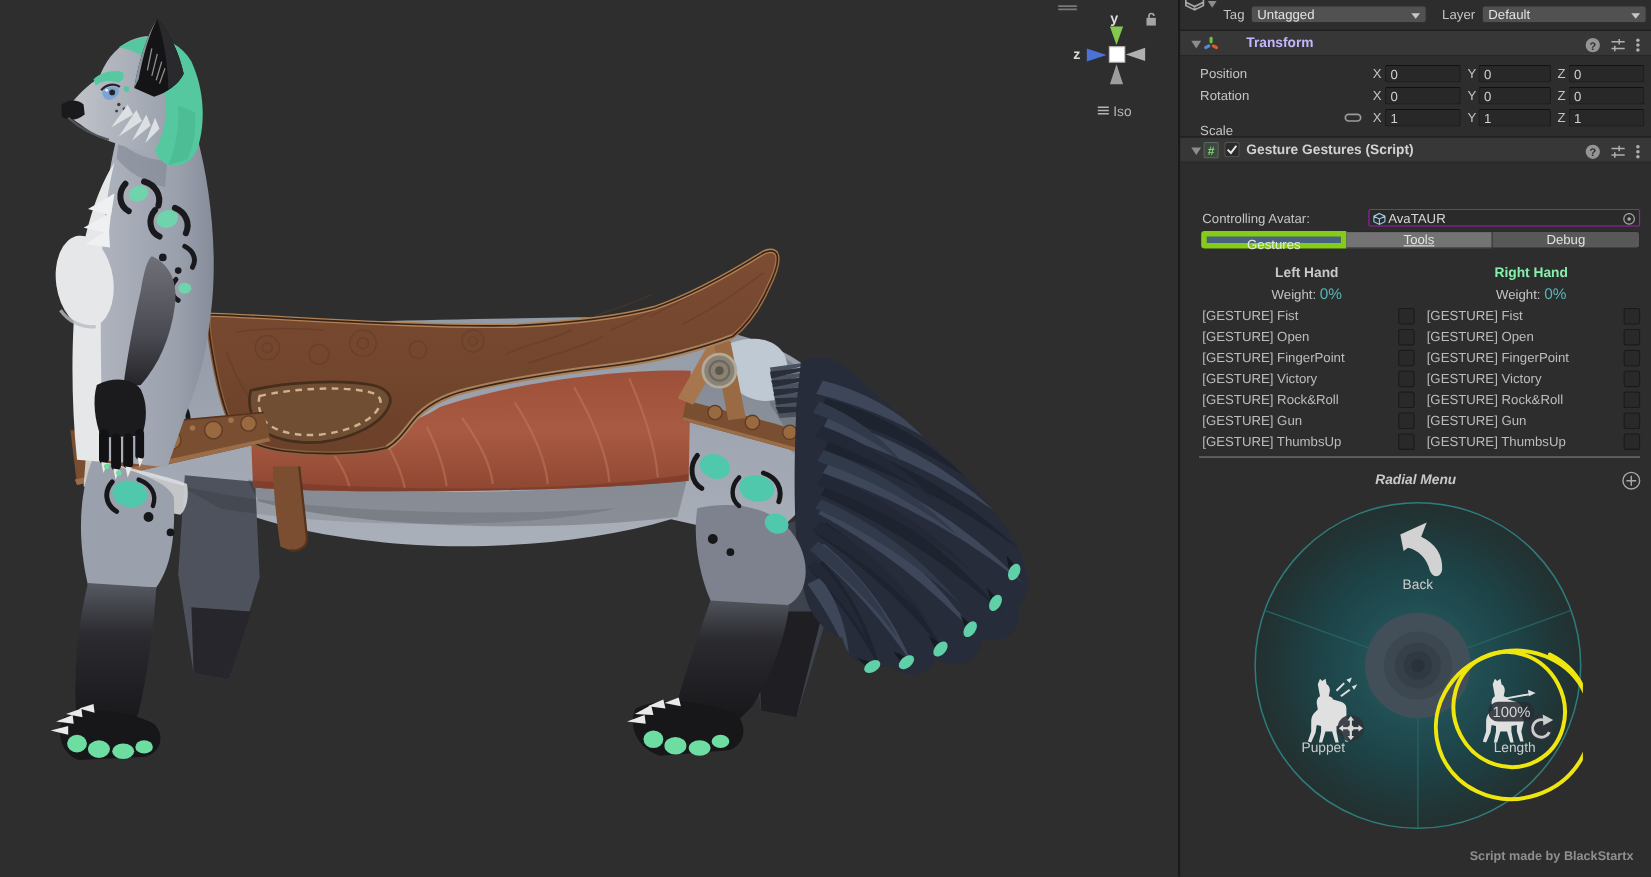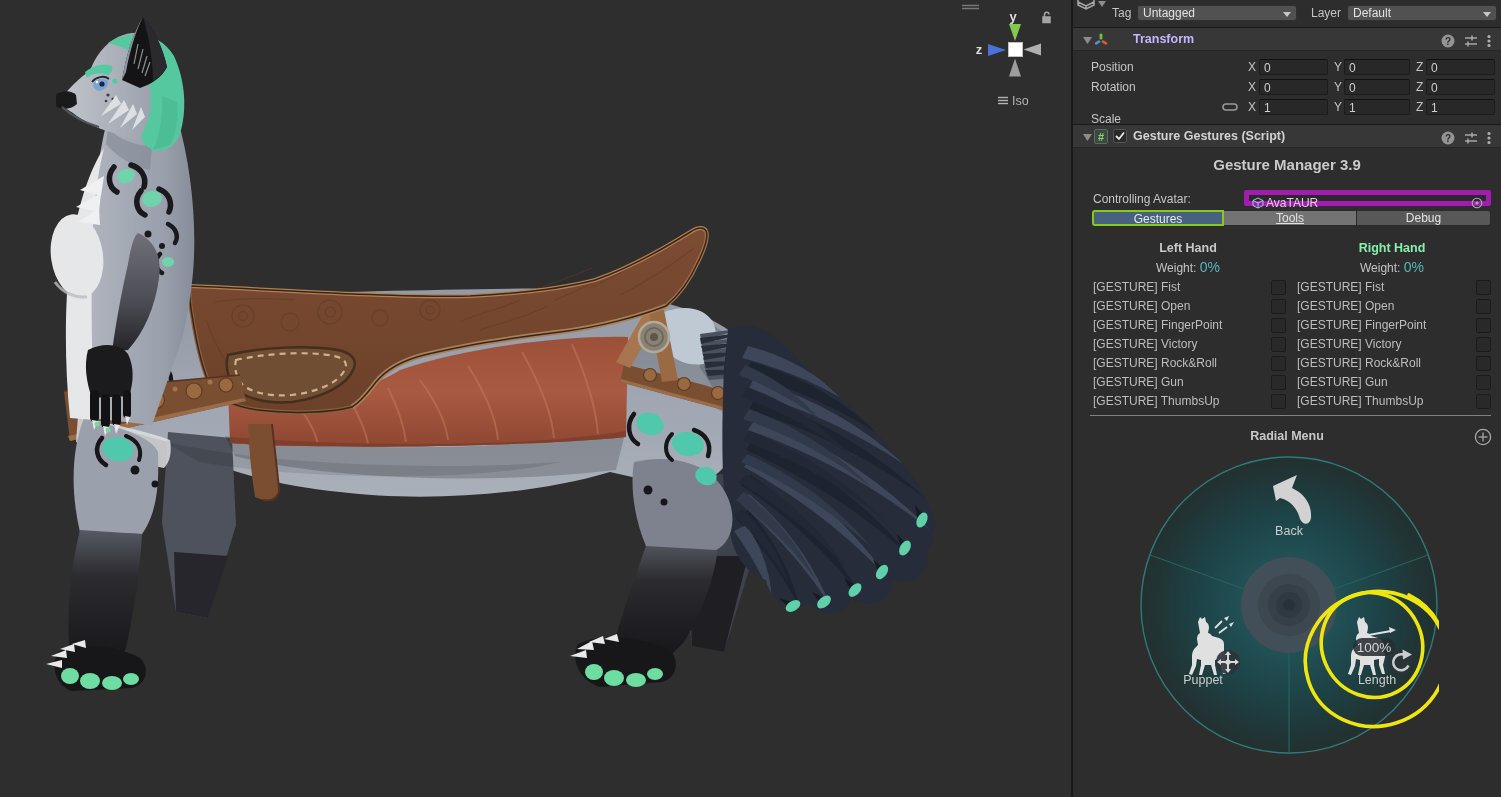--- a/index.html
+++ b/index.html
@@ -468,33 +468,32 @@
       <line x1="24" y1="10" x2="36" y2="10"></line>
         <line x1="27" y1="7.5" x2="27" y2="12.5"></line>
     </g>
     <g fill="#afafaf">
         <circle cx="48" cy="2.5" r="1.6"></circle>
         <circle cx="48" cy="7" r="1.6"></circle>
         <circle cx="48" cy="11.5" r="1.6"></circle>
       </g>
   </svg>
 
-  <div class="abs" style="left:0;top:156px;width:428px;text-align:center;color:#cacaca;font-size:15px;font-weight:bold;">Gesture Manager 3.9</div>
   <div class="abs lbl" style="left:20px;top:192px;">Controlling Avatar:</div>
-  <div class="abs" style="left:171px;top:190px;width:247px;height:16px;background:#2a2a2a;border:5px solid #a21caf;border-radius:2px;box-sizing:border-box;">
+  <div class="abs" style="left:171px;top:190px;width:247px;height:16px;background:#2a2a2a;border:1px solid #a21caf;border-radius:2px;box-sizing:border-box;">
     <svg class="abs" style="left:3px;top:2px" width="12" height="12" viewBox="0 0 12 12">
       <path d="M6 1 L11 3.5 L11 8.5 L6 11 L1 8.5 L1 3.5 Z M1 3.5 L6 6 L11 3.5 M6 6 L6 11" stroke="#9ad0e8" stroke-width="1" fill="none"></path>
     </svg>
     <span style="position:absolute;left:17px;top:1px;color:#d8d8d8;font-size:12px;">AvaTAUR</span>
     <svg class="abs" style="right:3px;top:2px" width="12" height="12" viewBox="0 0 12 12">
       <circle cx="6" cy="6" r="4.8" fill="none" stroke="#ababab" stroke-width="1.1"></circle>
       <circle cx="6" cy="6" r="1.6" fill="#ababab"></circle>
     </svg>
   </div>
-  <div class="abs" style="left:19px;top:210px;width:132px;height:16px;background:#47617e;border:2px solid #84cc16;border-radius:3px 0 0 3px;box-sizing:border-box;text-align:center;color:#e8e8e8;font-size:12px;line-height:15px;">Gestures</div>
+  <div class="abs" style="left:19px;top:210px;width:132px;height:16px;background:#47617e;border:5px solid #84cc16;border-radius:3px 0 0 3px;box-sizing:border-box;text-align:center;color:#e8e8e8;font-size:12px;line-height:15px;">Gestures</div>
   <div class="abs" style="left:151px;top:210px;width:133px;height:16px;background:#737373;border:1px solid #2a2a2a;border-left:none;box-sizing:border-box;text-align:center;color:#e2e2e2;font-size:12px;line-height:15px;text-decoration:underline;">Tools</div>
   <div class="abs" style="left:284px;top:210px;width:134px;height:16px;background:#585858;border:1px solid #2a2a2a;border-left:none;border-radius:0 3px 3px 0;box-sizing:border-box;text-align:center;color:#e2e2e2;font-size:12px;line-height:15px;">Debug</div>
 
   <div class="abs" style="left:65px;top:241px;width:100px;text-align:center;color:#c8c8c8;font-size:12.5px;font-weight:bold;">Left Hand</div>
   <div class="abs" style="left:269px;top:241px;width:100px;text-align:center;color:#86efac;font-size:12.5px;font-weight:bold;">Right Hand</div>
   <div class="abs" style="left:65px;top:259px;width:100px;text-align:center;color:#c4c4c4;font-size:12px;">Weight: <span style="color:#55b6b9;font-size:14px;">0%</span></div>
   <div class="abs" style="left:269px;top:259px;width:100px;text-align:center;color:#c4c4c4;font-size:12px;">Weight: <span style="color:#55b6b9;font-size:14px;">0%</span></div>
 
   <div class="gl" style="left:20px;top:280px;">[GESTURE] Fist</div>
     <div class="chk" style="left:198px;top:280px;"></div>
@@ -519,21 +518,21 @@
   <div class="gl" style="left:20px;top:375px;">[GESTURE] Gun</div>
     <div class="chk" style="left:198px;top:375px;"></div>
   <div class="gl" style="left:224px;top:375px;">[GESTURE] Gun</div>
     <div class="chk" style="left:403px;top:375px;"></div>
   <div class="gl" style="left:20px;top:394px;">[GESTURE] ThumbsUp</div>
     <div class="chk" style="left:198px;top:394px;"></div>
   <div class="gl" style="left:224px;top:394px;">[GESTURE] ThumbsUp</div>
     <div class="chk" style="left:403px;top:394px;"></div>
 
   <div class="abs" style="left:17px;top:415px;width:401px;height:1px;background:#818181;"></div>
-  <div class="abs" style="left:0;top:429px;width:428px;text-align:center;color:#c8c8c8;font-size:12.5px;font-weight:bold;">Radial Menu</div>
+  <div class="abs" style="left:0;top:429px;width:428px;text-align:center;color:#c8c8c8;font-size:12.5px;font-weight:bold;font-style:italic;">Radial Menu</div>
   <svg class="abs" style="left:401px;top:428px" width="18" height="18" viewBox="0 0 18 18">
     <circle cx="9" cy="9" r="7.6" fill="none" stroke="#a8a8a8" stroke-width="1.3"></circle>
     <line x1="9" y1="4.5" x2="9" y2="13.5" stroke="#a8a8a8" stroke-width="1.3"></line>
     <line x1="4.5" y1="9" x2="13.5" y2="9" stroke="#a8a8a8" stroke-width="1.3"></line>
   </svg>
 
   <svg class="abs" style="left:66px;top:455px" width="300" height="302" viewBox="0 0 300 302">
     <defs>
       <radialGradient id="rg" cx="50%" cy="50%" r="50%">
         <stop offset="0%" stop-color="#28555a"></stop>
@@ -591,13 +590,14 @@
     <text x="64" y="229" font-size="12.5" fill="#cccccc" text-anchor="middle" font-family="Liberation Sans">Puppet</text>
     <text x="238" y="229" font-size="12.5" fill="#cccccc" text-anchor="middle" font-family="Liberation Sans">Length</text>
 
     <g fill="none" stroke="#f0e60f" stroke-width="3.6" stroke-linecap="round">
       <ellipse cx="237" cy="204" rx="71" ry="67" transform="rotate(-18 237 204)"></ellipse>
       <ellipse cx="233" cy="190" rx="50" ry="53" transform="rotate(-28 233 190)"></ellipse>
       <path d="M270 140 C282 146 293 156 299 168"></path>
     </g>
   </svg>
 
+  <div class="abs" style="left:0;top:773px;width:412px;text-align:right;color:#8f8f8f;font-size:11.5px;font-weight:bold;">Script made by BlackStartx</div>
 </div>
 
 </body></html>

